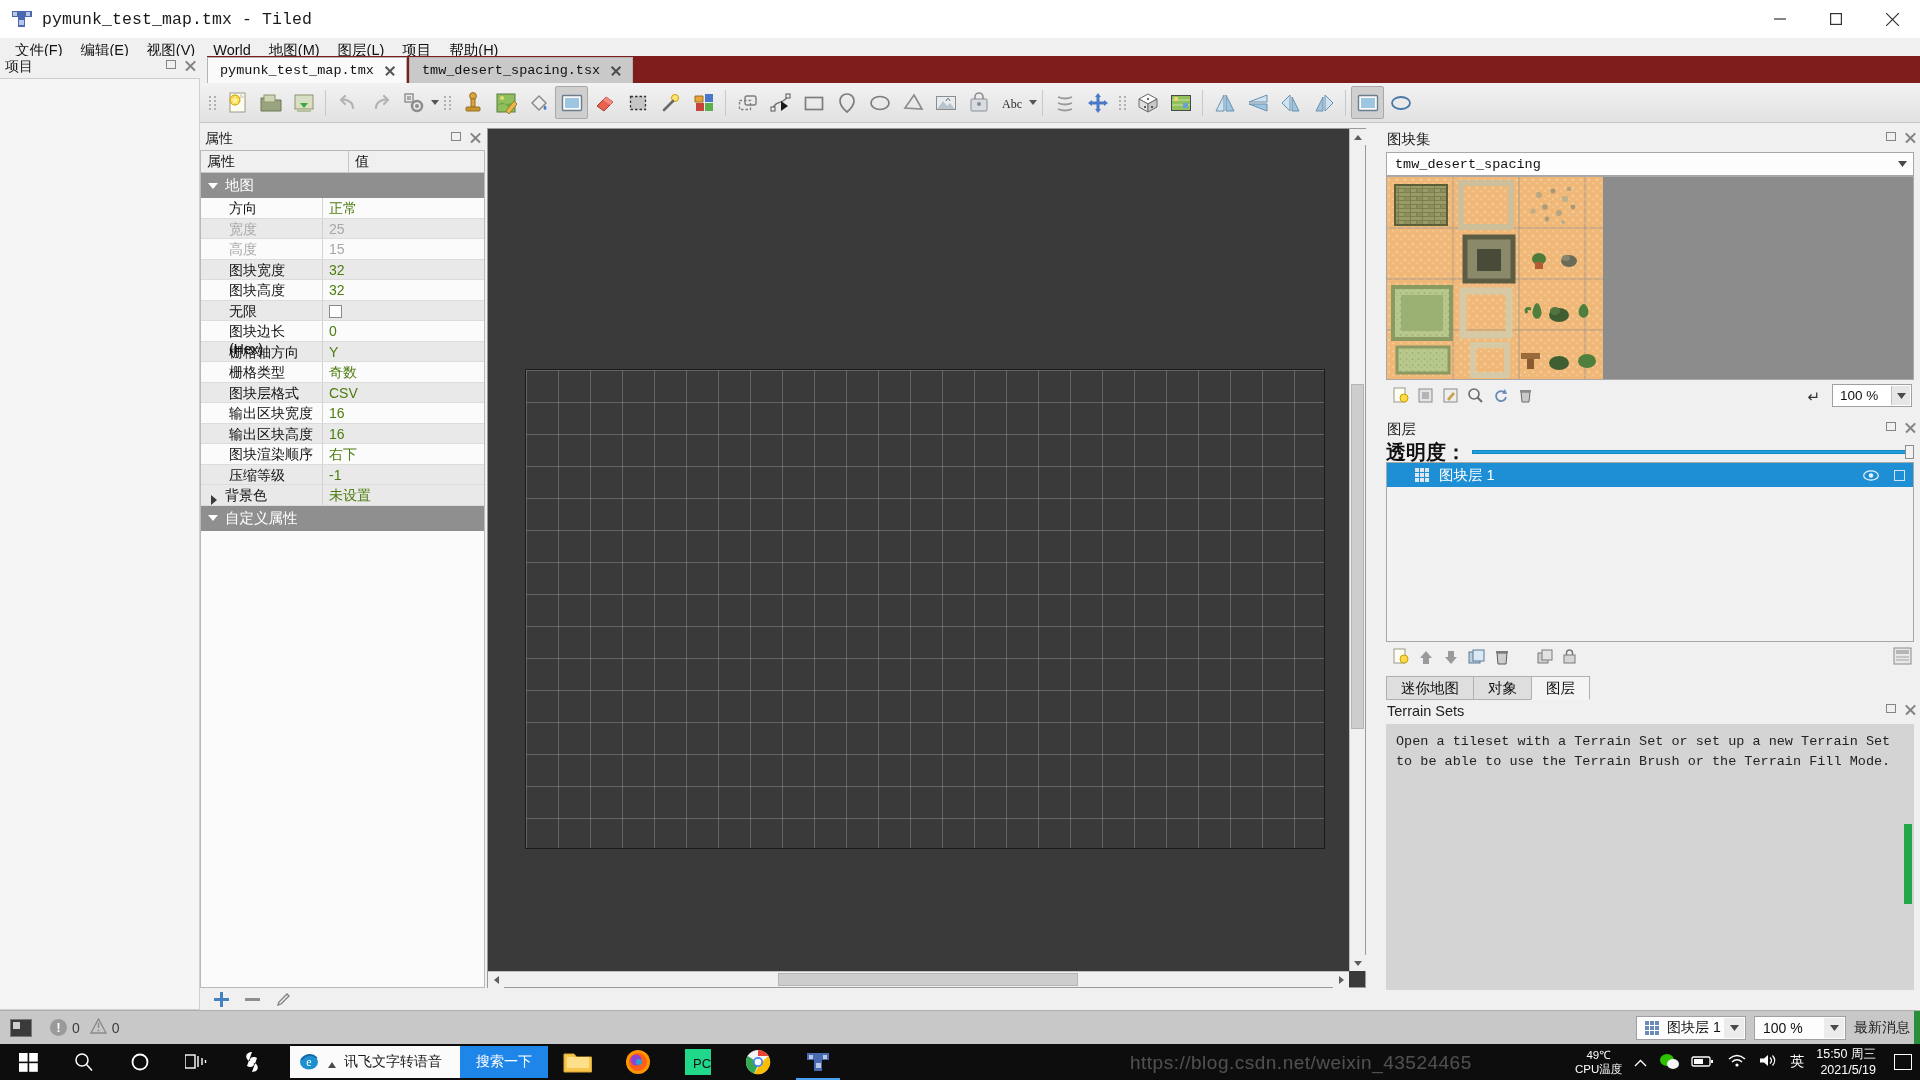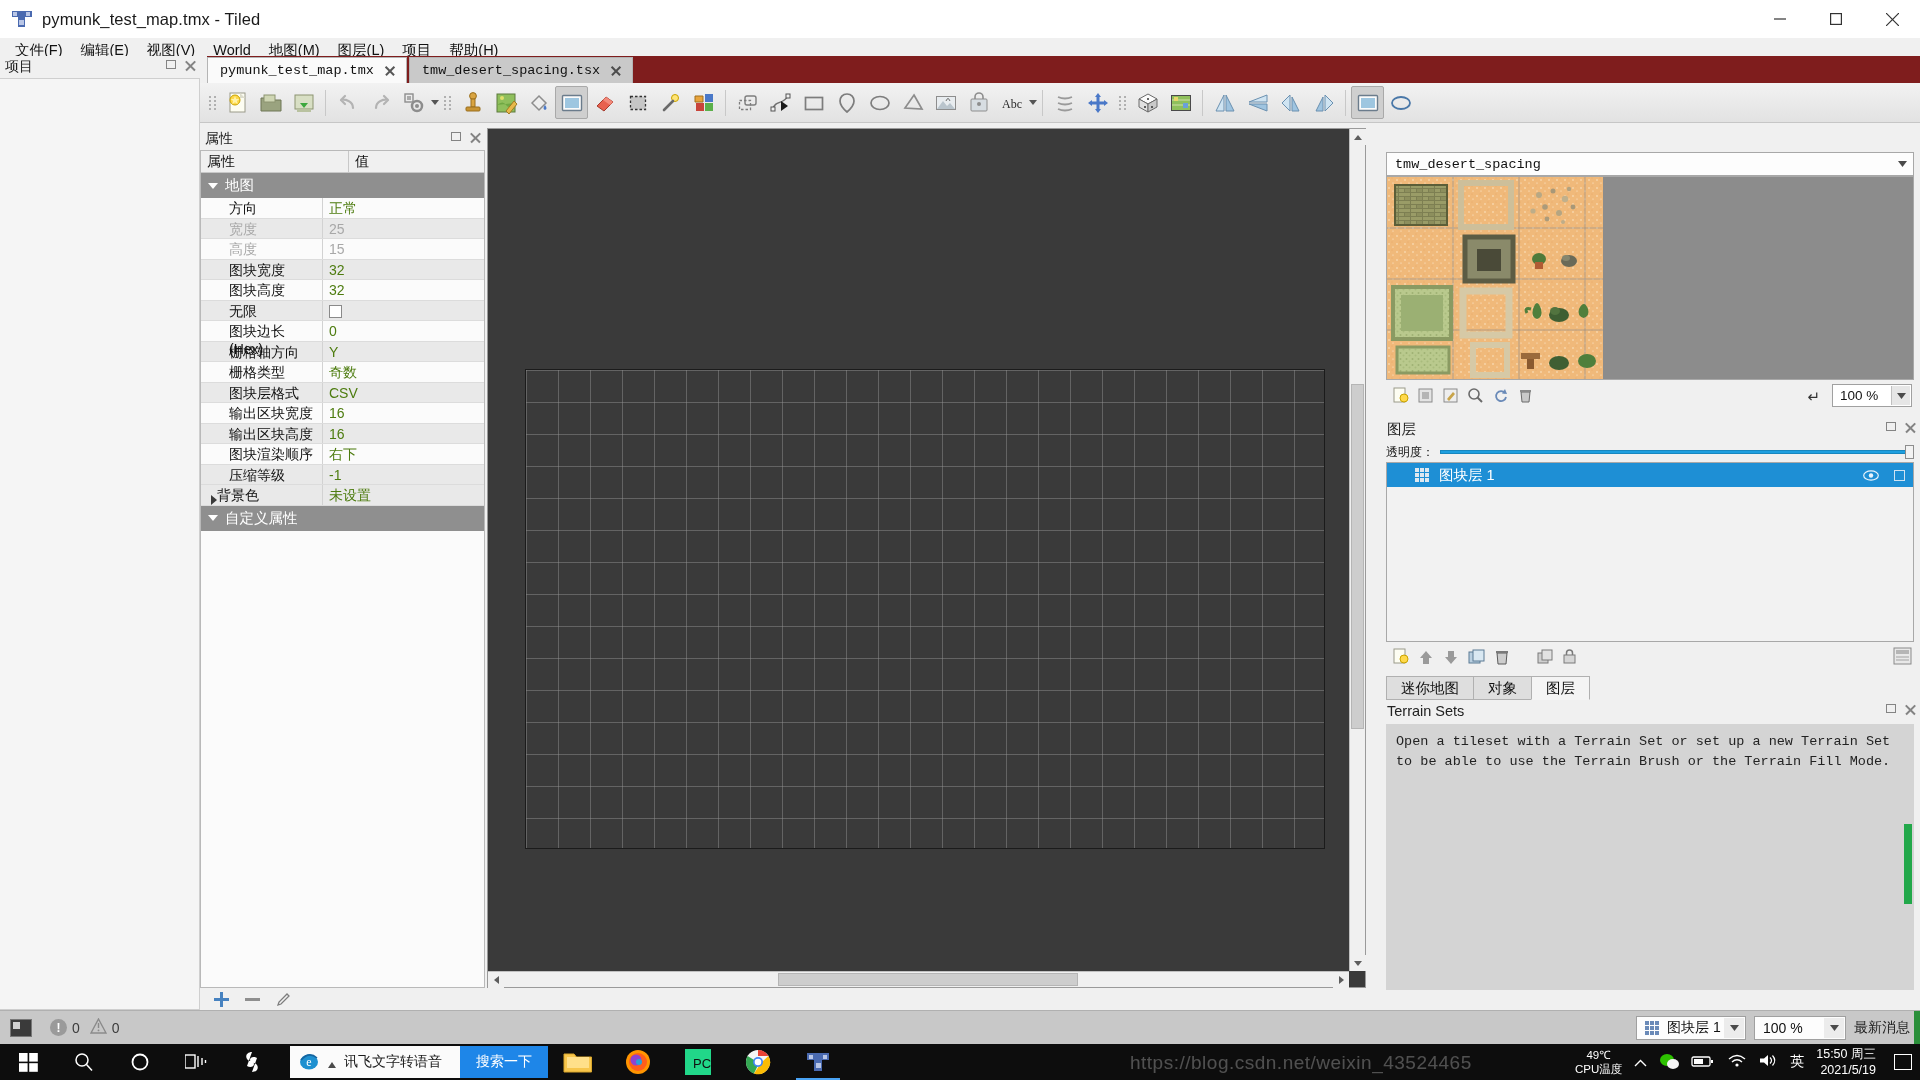--- a/index.html
+++ b/index.html
@@ -17,21 +17,21 @@
   .titlebar{
     position:absolute; left:0; top:0; width:1920px; height:38px;
     background:#ffffff; display:flex; align-items:center;
   }
   .titlebar .tl-icon{ width:22px;height:22px;margin:0 9px 0 11px; position:relative; }
   .tl-icon .tbar{ position:absolute;left:1px;top:3px;width:20px;height:6px;background:#4a6ab0;}
   .tl-icon .tstem{ position:absolute;left:7px;top:3px;width:7px;height:16px;background:#4a6ab0;}
   .tl-icon .p1{position:absolute;left:2px;top:4px;width:4px;height:4px;background:#b9c6e6;}
   .tl-icon .p2{position:absolute;left:15px;top:4px;width:4px;height:4px;background:#b9c6e6;}
   .tl-icon .p3{position:absolute;left:8px;top:12px;width:5px;height:5px;background:#b9c6e6;}
-  .titlebar .tl-title{ font-size:16.5px; color:#1a1a1a; letter-spacing:.1px;}
+  .titlebar .tl-title{ font-size:16.5px; color:#1a1a1a; letter-spacing:.1px;font-family:Liberation Mono, monospace;}
   .win-btns{ position:absolute; right:0; top:0; height:38px; display:flex; }
   .win-btn{ width:56px;height:38px; display:flex;align-items:center;justify-content:center; }
   .win-btn svg{ display:block; }
 
   
   .menubar{
     position:absolute; left:0; top:38px; width:1920px; height:24px;
     background:#f0f0f0; display:flex; align-items:center; padding-left:6px;
   }
   .menu-item{
@@ -188,21 +188,21 @@
     font-size:13.5px; padding-left:7px;
   }
   .ts-zoom .cb{ position:absolute; right:1px;top:1px;width:19px;height:19px;background:#e6e6e6;border-left:1px solid #c0c0c0;display:flex;align-items:center;justify-content:center;}
   .reset-ic{ position:absolute; right:100px; top:388px; font-size:15px; color:#333; }
 
   .layer-dock{ top:418px; }
   .opacity-row{
     position:absolute; left:1386px; top:442px; width:528px; height:20px;
     display:flex; align-items:center; gap:6px;
   }
-  .op-label{ font-size:12px; }
+  .op-label{ font-size:20px;font-weight:bold; }
   .op-slider{ position:relative; flex:1; height:14px; }
   .op-track{ position:absolute; left:0; top:5px; right:0; height:4px; background:#1e9fe0; border:1px solid #1787bf;}
   .op-handle{ position:absolute; right:0; top:0; width:9px; height:14px; background:#f2f2f2; border:1px solid #8d8d8d;}
   .layer-list{
     position:absolute; left:1386px; top:462px; width:528px; height:180px;
     background:#f2f2f2; border:1px solid #a8a8a8;
   }
   .layer-row{
     height:24px; background:#1e8fd5; color:#fff; display:flex; align-items:center;
     padding-left:28px; gap:10px; font-size:14.5px; position:relative;
@@ -667,21 +667,21 @@
     </div>
     <div class="prow white">
       <div class="pk">图块渲染顺序</div>
       <div class="pv">右下</div>
     </div>
     <div class="prow alt">
       <div class="pk">压缩等级</div>
       <div class="pv">-1</div>
     </div>
     <div class="prow alt" style="background:#e9e9e9">
-      <div class="pk" style="padding-left:10px;display:flex;align-items:flex-end;">
+      <div class="pk" style="padding-left:10px;display:flex;align-items:flex-end;gap:8px">
         <span class="tri r"></span>
         <span>背景色</span>
       </div>
       <div class="pv">未设置</div>
     </div>
 
     <div class="grp sub">
       <span class="tri"></span>
       <span>自定义属性</span>
     </div>
@@ -713,20 +713,31 @@
       <div class="sb-arrow" style="position:absolute;left:0;top:0">
           <div class="arrow-lf"></div>
         </div>
       <div class="sb-thumb" style="top:1px;bottom:1px;left:290px;width:300px"></div>
       <div class="sb-arrow" style="position:absolute;right:0;top:0">
           <div class="arrow-rt"></div>
         </div>
     </div>
   </div>
 
+  <div class="rt tileset-dock">
+    <div class="rhead">
+      <div class="t">图块集</div>
+      <div class="dock-btns">
+        <div class="dock-btn">
+            <div class="dk-float"></div>
+          </div>
+        <div class="dock-btn dk-x"></div>
+      </div>
+    </div>
+  </div>
   <div class="ts-combo">
     <span>tmw_desert_spacing</span>
     <span class="cb">
       <svg width="9" height="6">
           <polygon points="0,0 9,0 4.5,6" fill="#4a4a4a"></polygon>
         </svg>
     </span>
   </div>
 
   <div class="ts-view">

